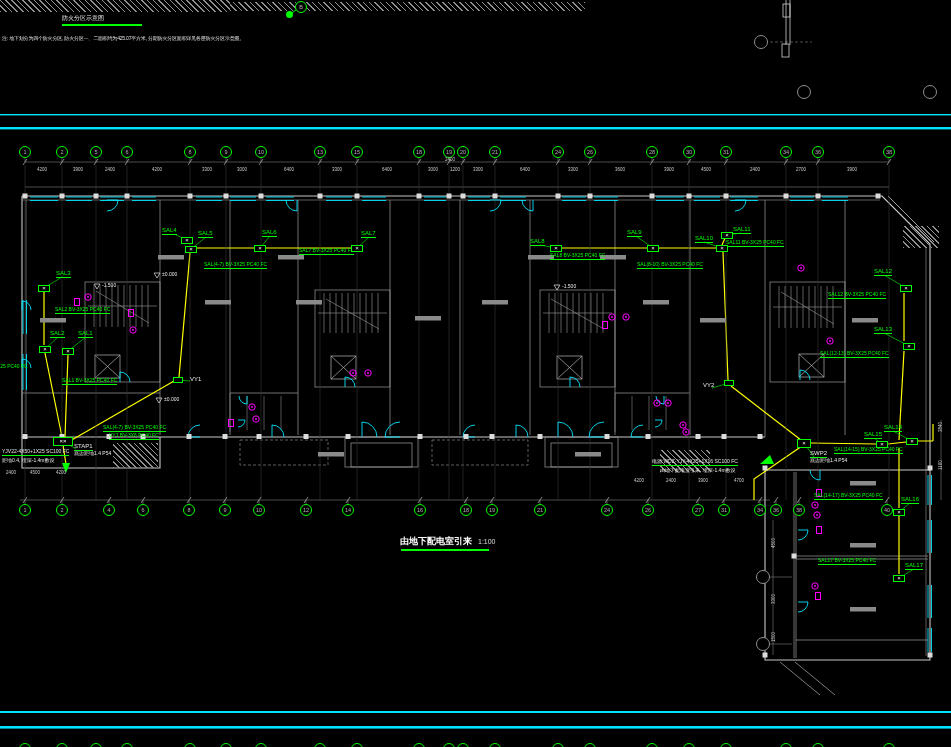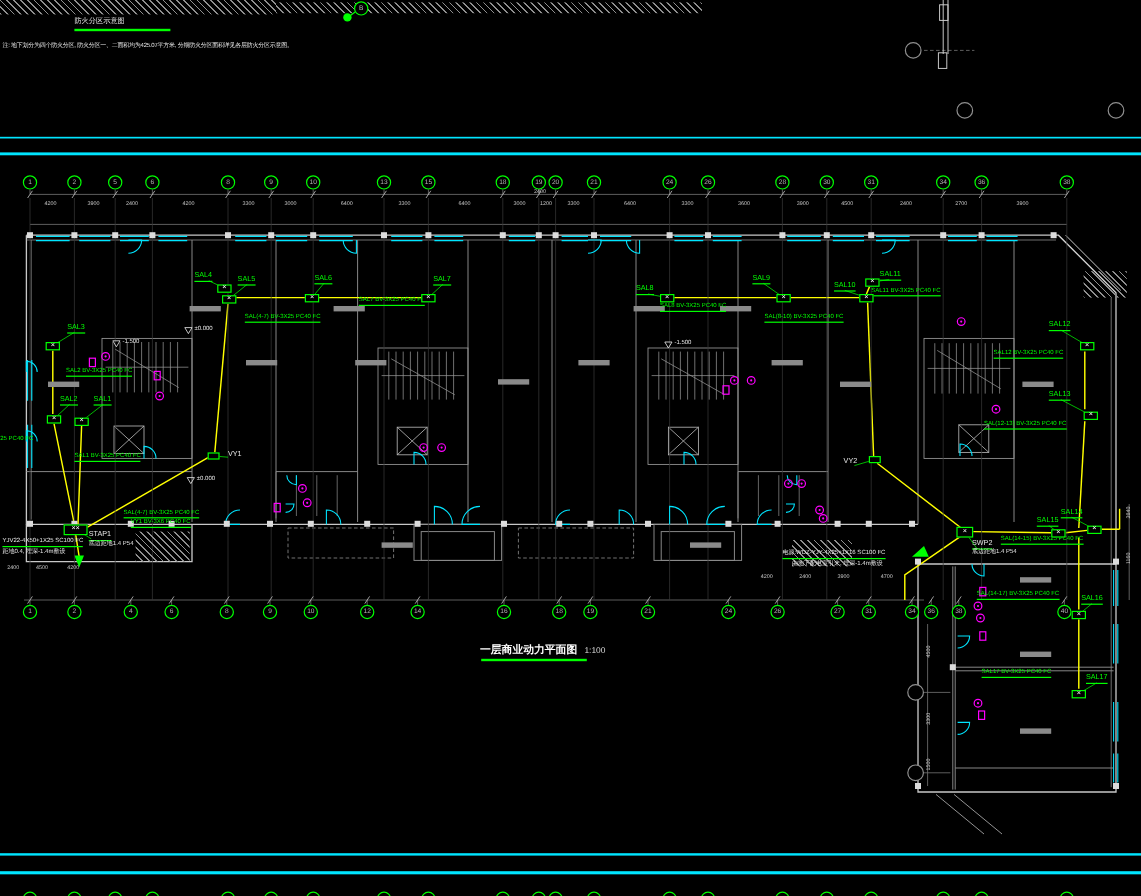--- a/index.html
+++ b/index.html
@@ -424,21 +424,21 @@
   <div class="hatch" style="left:903px;top:226px;width:36px;height:22px"></div>
 
   <div class="lbl w f6" style="left:62px;top:15px">防火分区示意图</div>
   <div class="gline" style="left:62px;top:24px;width:80px"></div>
   <div class="bub" style="left:295px;top:1px">B</div>
   <div class="dot" style="left:286px;top:11px"></div>
 
   <div class="lbl w f5" style="left:2px;top:36px;letter-spacing:-0.2px">注: 地下划分为四个防火分区, 防火分区一、二面积均为425.07平方米, 分期防火分区面积详见各层防火分区示意图。</div>
 
   <div class="lbl ttl" style="left:400px;top:537px">
-    <span>一层商业动力平面图</span><small>1:100</small>
+    <span>由地下配电室引来</span><small>1:100</small>
   </div>
   <div class="gline" style="left:401px;top:549px;width:88px"></div>
 
 <div class="bub " style="left: 19px; top: 146px;">1</div>
     <div class="bub " style="left: 56px; top: 146px;">2</div>
     <div class="bub " style="left: 90px; top: 146px;">5</div>
     <div class="bub " style="left: 121px; top: 146px;">6</div>
     <div class="bub " style="left: 184px; top: 146px;">8</div>
     <div class="bub " style="left: 220px; top: 146px;">9</div>
     <div class="bub " style="left: 255px; top: 146px;">10</div>

